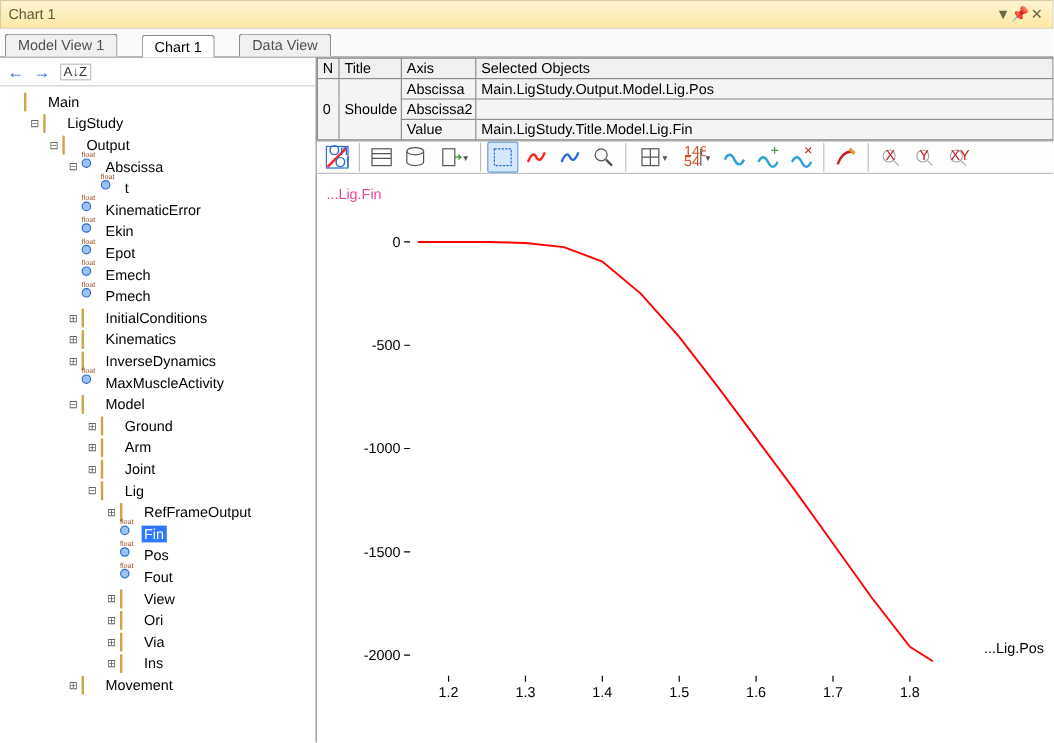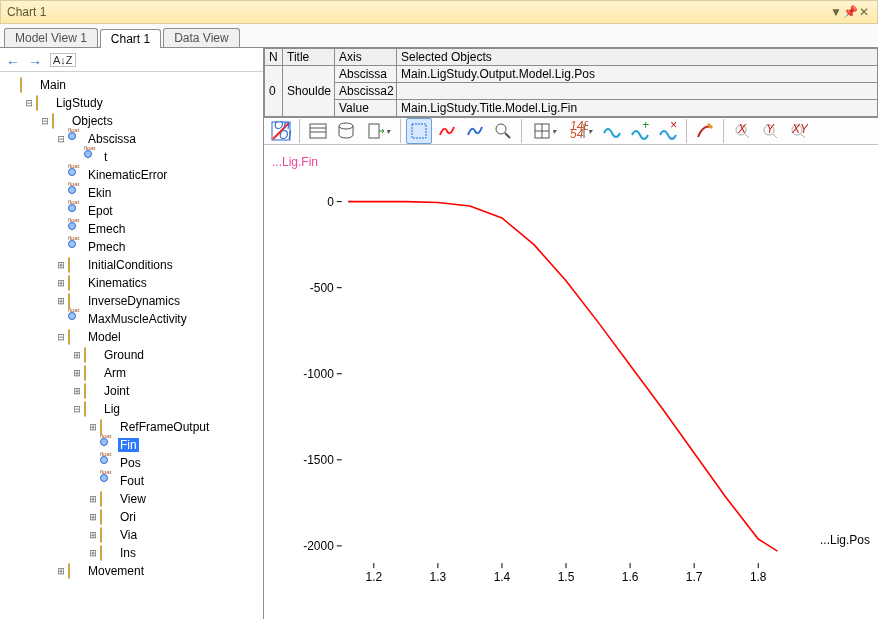--- a/index.html
+++ b/index.html
@@ -3,21 +3,21 @@
 <meta charset="utf-8">
 <style>
 * { box-sizing: border-box; margin: 0; padding: 0; font-family: "Segoe UI", Tahoma, sans-serif; font-size: 12px; }
 html, body { width: 878px; height: 619px; overflow: hidden; background: #fff; }
 
 .titlebar { height: 24px; background: linear-gradient(#fff4d0,#ffe9a8); border: 1px solid #d8cfa0; padding: 0 6px; display: flex; align-items: center; }
 .titlebar .title { color: #5a5a36; font-size: 12px; }
 .titlebar .spacer { flex: 1; }
 .titlebar .winbtn { width: 14px; text-align: center; color: #6a6a42; cursor: pointer; }
 
-.tabs { height: 24px; background: #fafafa; border-bottom: 1px solid #8d8d8d; display: flex; padding-top: 4px; gap: 2px; padding-left: 4px; }
+.tabs { height: 24px; background: #fafafa; border-bottom: 1px solid #8d8d8d; display: flex; padding-top: 4px; gap: 20px; padding-left: 4px; }
 .tab { border: 1px solid #8d8d8d; border-bottom: none; padding: 2px 10px; background: #f0f0f0; color: #505050; cursor: pointer; border-radius: 3px 3px 0 0; }
 .tab.active { background: #fff; color: #000; position: relative; top: 1px; }
 .tab.inactive { background: #f0f0f0; }
 
 .main { height: 571px; display: flex; }
 .left { width: 264px; border-right: 1px solid #8d8d8d; display: flex; flex-direction: column; }
 .navbar { height: 24px; border-bottom: 1px solid #d0d0d0; display: flex; align-items: center; padding: 0 6px; gap: 8px; }
 .navbar .back { color: #2a6bd4; font-size: 14px; cursor: pointer; }
 .navbar .fwd { color: #2a6bd4; font-size: 14px; cursor: pointer; }
 .navbar .sort { color: #333; font-size: 11px; cursor: pointer; border: 1px solid #c0c0c0; padding: 0 2px; }
@@ -36,21 +36,21 @@
 .right { flex: 1; display: flex; flex-direction: column; }
 .grid { border-bottom: 1px solid #8d8d8d; }
 .grid table { border-collapse: collapse; width: 100%; table-layout: fixed; }
 .grid th { background: #f0f0f0; border: 1px solid #8d8d8d; font-weight: normal; text-align: left; padding: 1px 4px; height: 16px; }
 .grid td { border: 1px solid #8d8d8d; background: #f4f4f4; padding: 1px 4px; height: 16px; white-space: nowrap; overflow: hidden; }
 .grid .n { width: 18px; }
 .grid .t { width: 52px; }
 .grid .a { width: 62px; }
 
 .toolbar { height: 36px; border-bottom: 1px solid #c0c0c0; display: flex; align-items: center; padding: 0 4px; gap: 2px; background: #fdfdfd; }
-.tbtn { width: 26px; height: 26px; border: 1px solid transparent; display: flex; align-items: center; justify-content: center; cursor: pointer; border-radius: 2px; font-style: italic; }
+.tbtn { width: 26px; height: 26px; border: 1px solid transparent; display: flex; align-items: center; justify-content: center; cursor: pointer; border-radius: 2px; }
 .tbtn.active { border: 1px solid #6a9edc; background: #d6e8ff; }
 .tbtn.db { width: 34px; }
 .tsep { width: 1px; height: 24px; background: #c0c0c0; margin: 0 3px; }
 .tbtn svg { width: 20px; height: 20px; }
 
 .chartarea { flex: 1; position: relative; padding: 8px; }
 .ylabel { position: absolute; left: 8px; top: 10px; font-size: 12px; color: #ec4899; }
 .xlabel { position: absolute; right: 8px; bottom: 95px; font-size: 12px; color: #000; }
 svg.plot { width: 100%; height: 100%; }
 .tick text { font-size: 12px; fill: #000; }
@@ -88,21 +88,21 @@
           <span class="label">Main</span>
         </div>
         <div class="row" style="padding-left: 22px;">
           <span class="tw">⊟</span>
           <span class="ic"><span class="folder"></span></span>
           <span class="label">LigStudy</span>
         </div>
         <div class="row" style="padding-left: 38px;">
           <span class="tw">⊟</span>
           <span class="ic"><span class="folder"></span></span>
-          <span class="label">Objects</span>
+          <span class="label">Output</span>
         </div>
         <div class="row" style="padding-left: 54px;">
           <span class="tw">⊟</span>
           <span class="ic"><span class="float"></span></span>
           <span class="label">Abscissa</span>
         </div>
         <div class="row" style="padding-left: 70px;">
           <span class="tw"></span>
           <span class="ic"><span class="float"></span></span>
           <span class="label">t</span>

